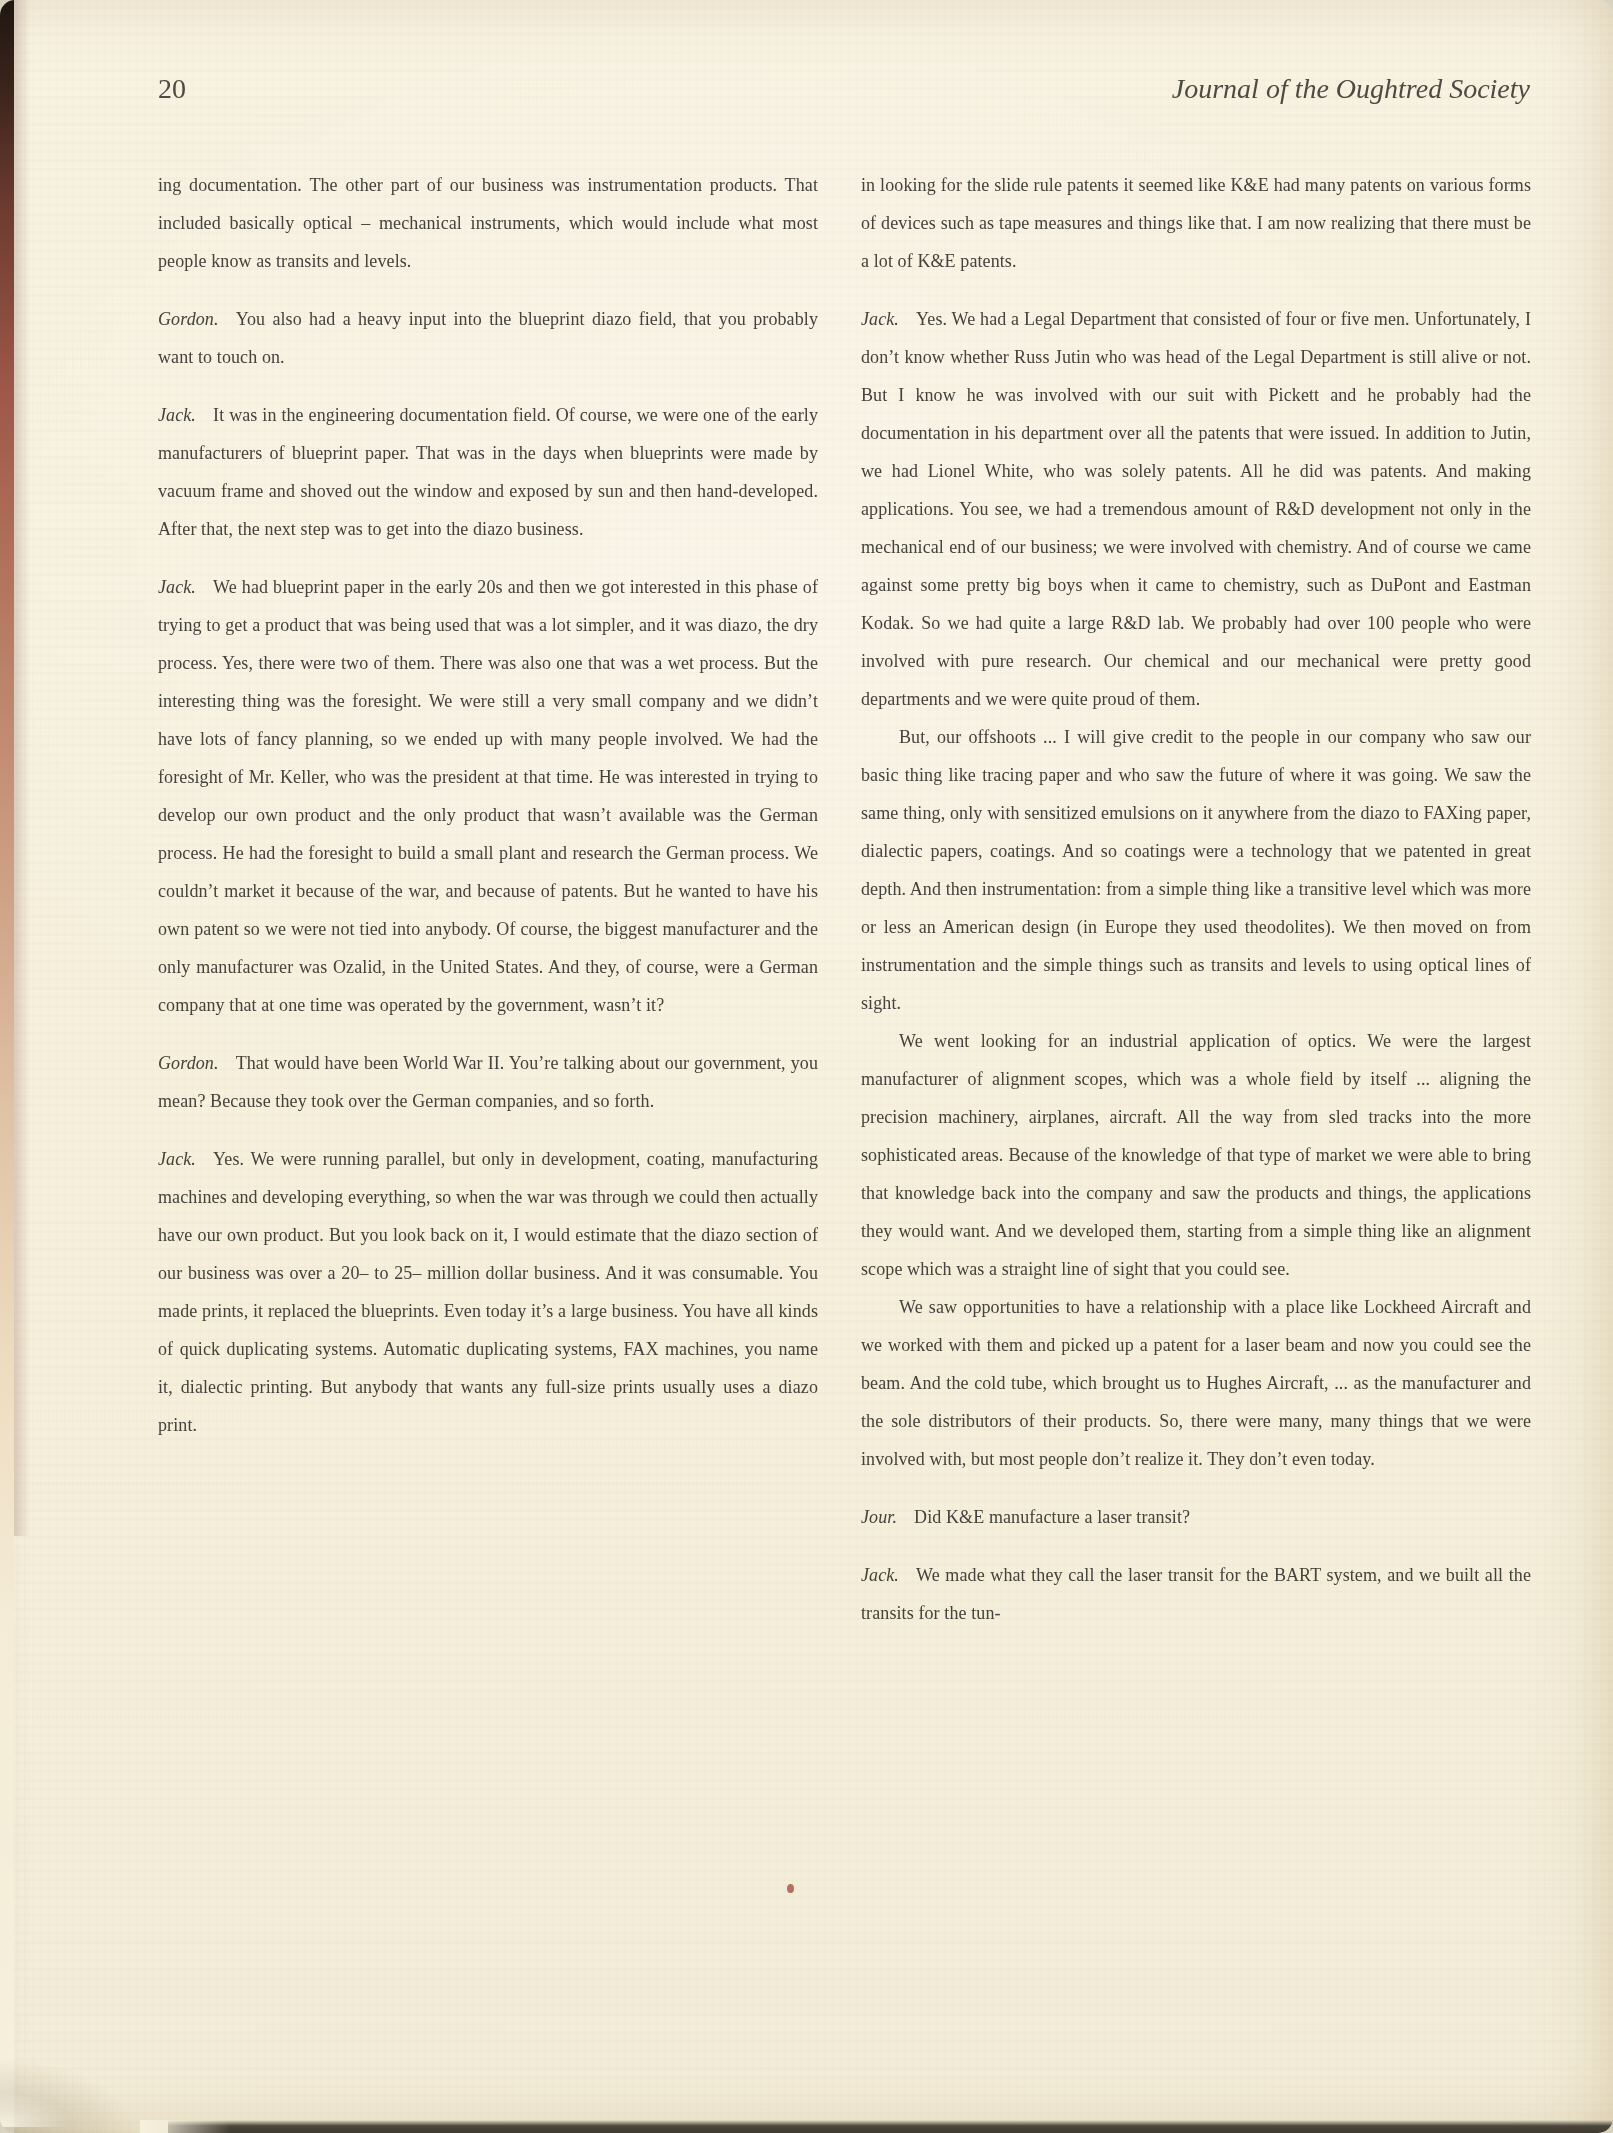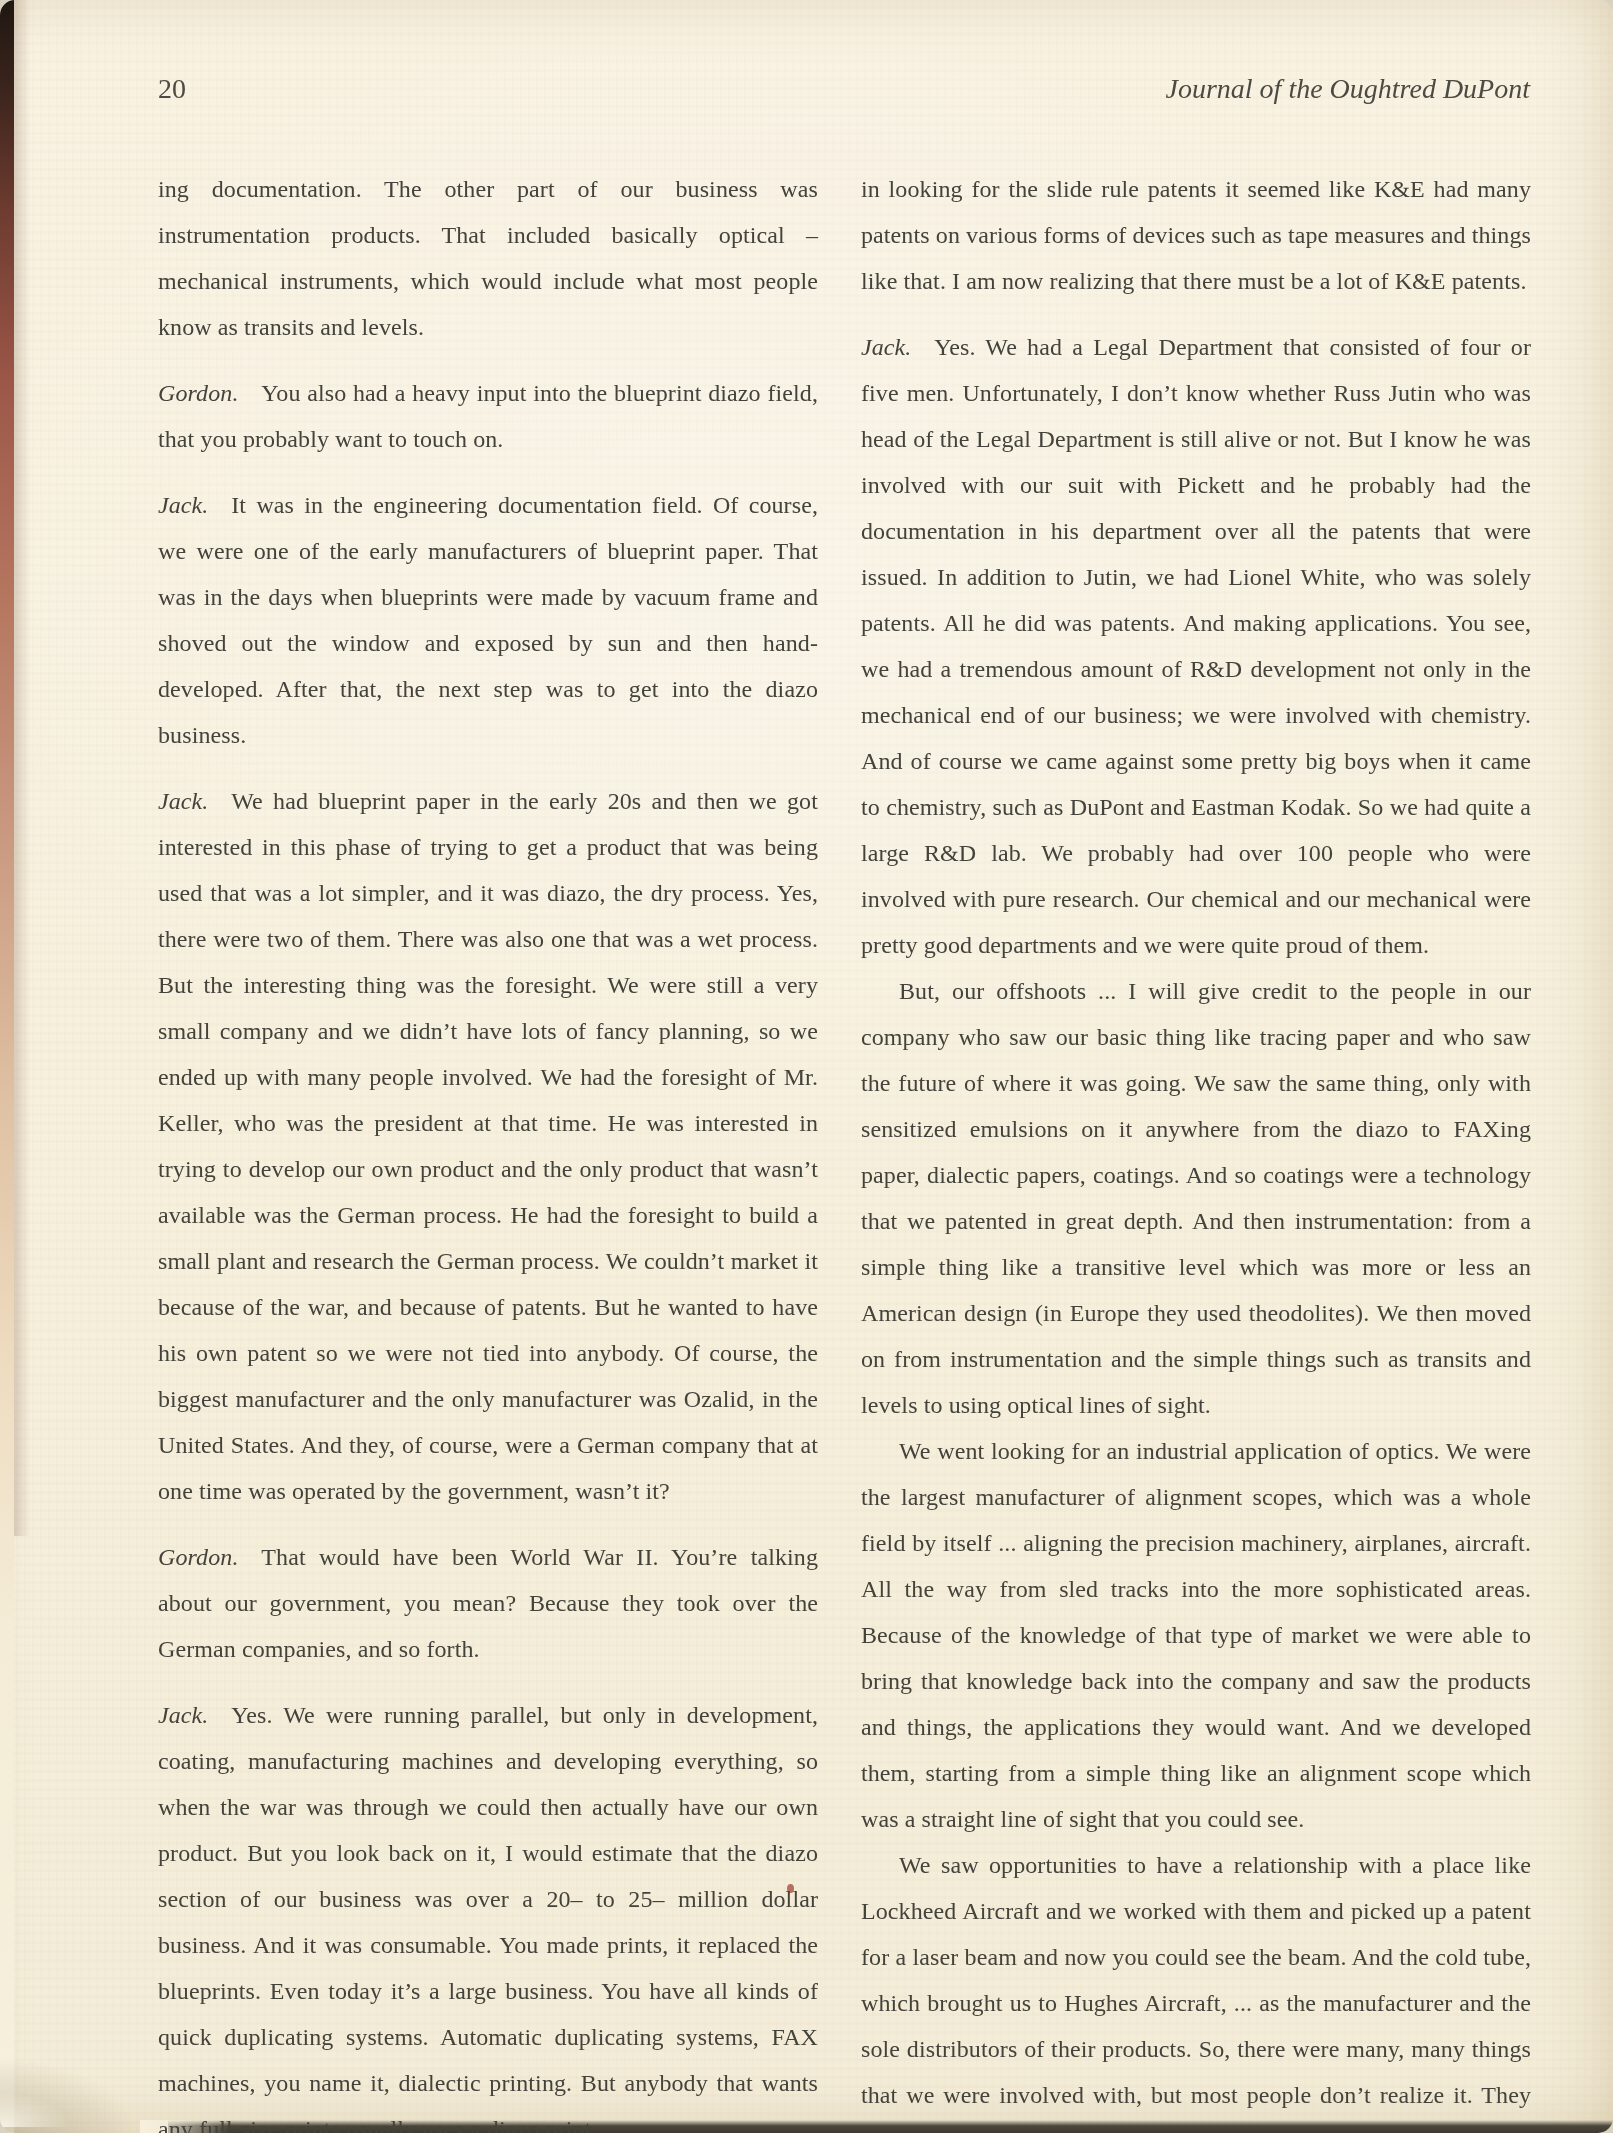--- a/index.html
+++ b/index.html
@@ -69,22 +69,22 @@
   .columns{
     display:flex;gap:43px;
     padding:0 83px 0 158px;
     margin-top:60px;
   }
   .col{color:var(--ink);}
   .col-left{flex:0 0 660px;width:660px;}
   .col-right{flex:0 0 670px;width:670px;}
   .col p{
     margin:0;
-    font-size:24px;
-    line-height:46px;
+    font-size:18px;
+    line-height:38px;
     text-align:justify;
     letter-spacing:0.1px;
     hyphens:none;
   }
   .col p.speech{margin-top:20px;}
   .col p.indent{text-indent:38px;}
   .speaker{font-style:italic;padding-right:0.95em;}
 </style>
 </head>
 <body>
@@ -94,21 +94,21 @@
   <div class="spine-blur"></div>
   <div class="bottom-edge"></div>
   <div class="bottom-edge-fade"></div>
   <div class="curl-shadow"></div>
   <div class="curl-highlight"></div>
   <div class="ink-speck"></div>
 
   <div class="page">
     <header class="running-header">
       <span class="page-number">20</span>
-      <span class="journal-title">Journal of the Oughtred DuPont</span>
+      <span class="journal-title">Journal of the Oughtred Society</span>
     </header>
 
     <main class="columns">
       <div class="col col-left" id="col-left">
           <p class="plain">ing documentation. The other part of our business was instrumentation products. That included basically optical – mechanical instruments, which would include what most people know as transits and levels.</p>
           <p class="speech"><span class="speaker">Gordon.</span>You also had a heavy input into the blueprint diazo field, that you probably want to touch on.</p>
           <p class="speech"><span class="speaker">Jack.</span>It was in the engineering documentation field. Of course, we were one of the early manufacturers of blueprint paper. That was in the days when blueprints were made by vacuum frame and shoved out the window and exposed by sun and then hand-developed. After that, the next step was to get into the diazo business.</p>
           <p class="speech"><span class="speaker">Jack.</span>We had blueprint paper in the early 20s and then we got interested in this phase of trying to get a product that was being used that was a lot simpler, and it was diazo, the dry process. Yes, there were two of them. There was also one that was a wet process. But the interesting thing was the foresight. We were still a very small company and we didn’t have lots of fancy planning, so we ended up with many people involved. We had the foresight of Mr. Keller, who was the president at that time. He was interested in trying to develop our own product and the only product that wasn’t available was the German process. He had the foresight to build a small plant and research the German process. We couldn’t market it because of the war, and because of patents. But he wanted to have his own patent so we were not tied into anybody. Of course, the biggest manufacturer and the only manufacturer was Ozalid, in the United States. And they, of course, were a German company that at one time was operated by the government, wasn’t it?</p>
           <p class="speech"><span class="speaker">Gordon.</span>That would have been World War II. You’re talking about our government, you mean? Because they took over the German companies, and so forth.</p>
           <p class="speech"><span class="speaker">Jack.</span>Yes. We were running parallel, but only in development, coating, manufacturing machines and developing everything, so when the war was through we could then actually have our own product. But you look back on it, I would estimate that the diazo section of our business was over a 20– to 25– million dollar business. And it was consumable. You made prints, it replaced the blueprints. Even today it’s a large business. You have all kinds of quick duplicating systems. Automatic duplicating systems, FAX machines, you name it, dialectic printing. But anybody that wants any full-size prints usually uses a diazo print.</p>

